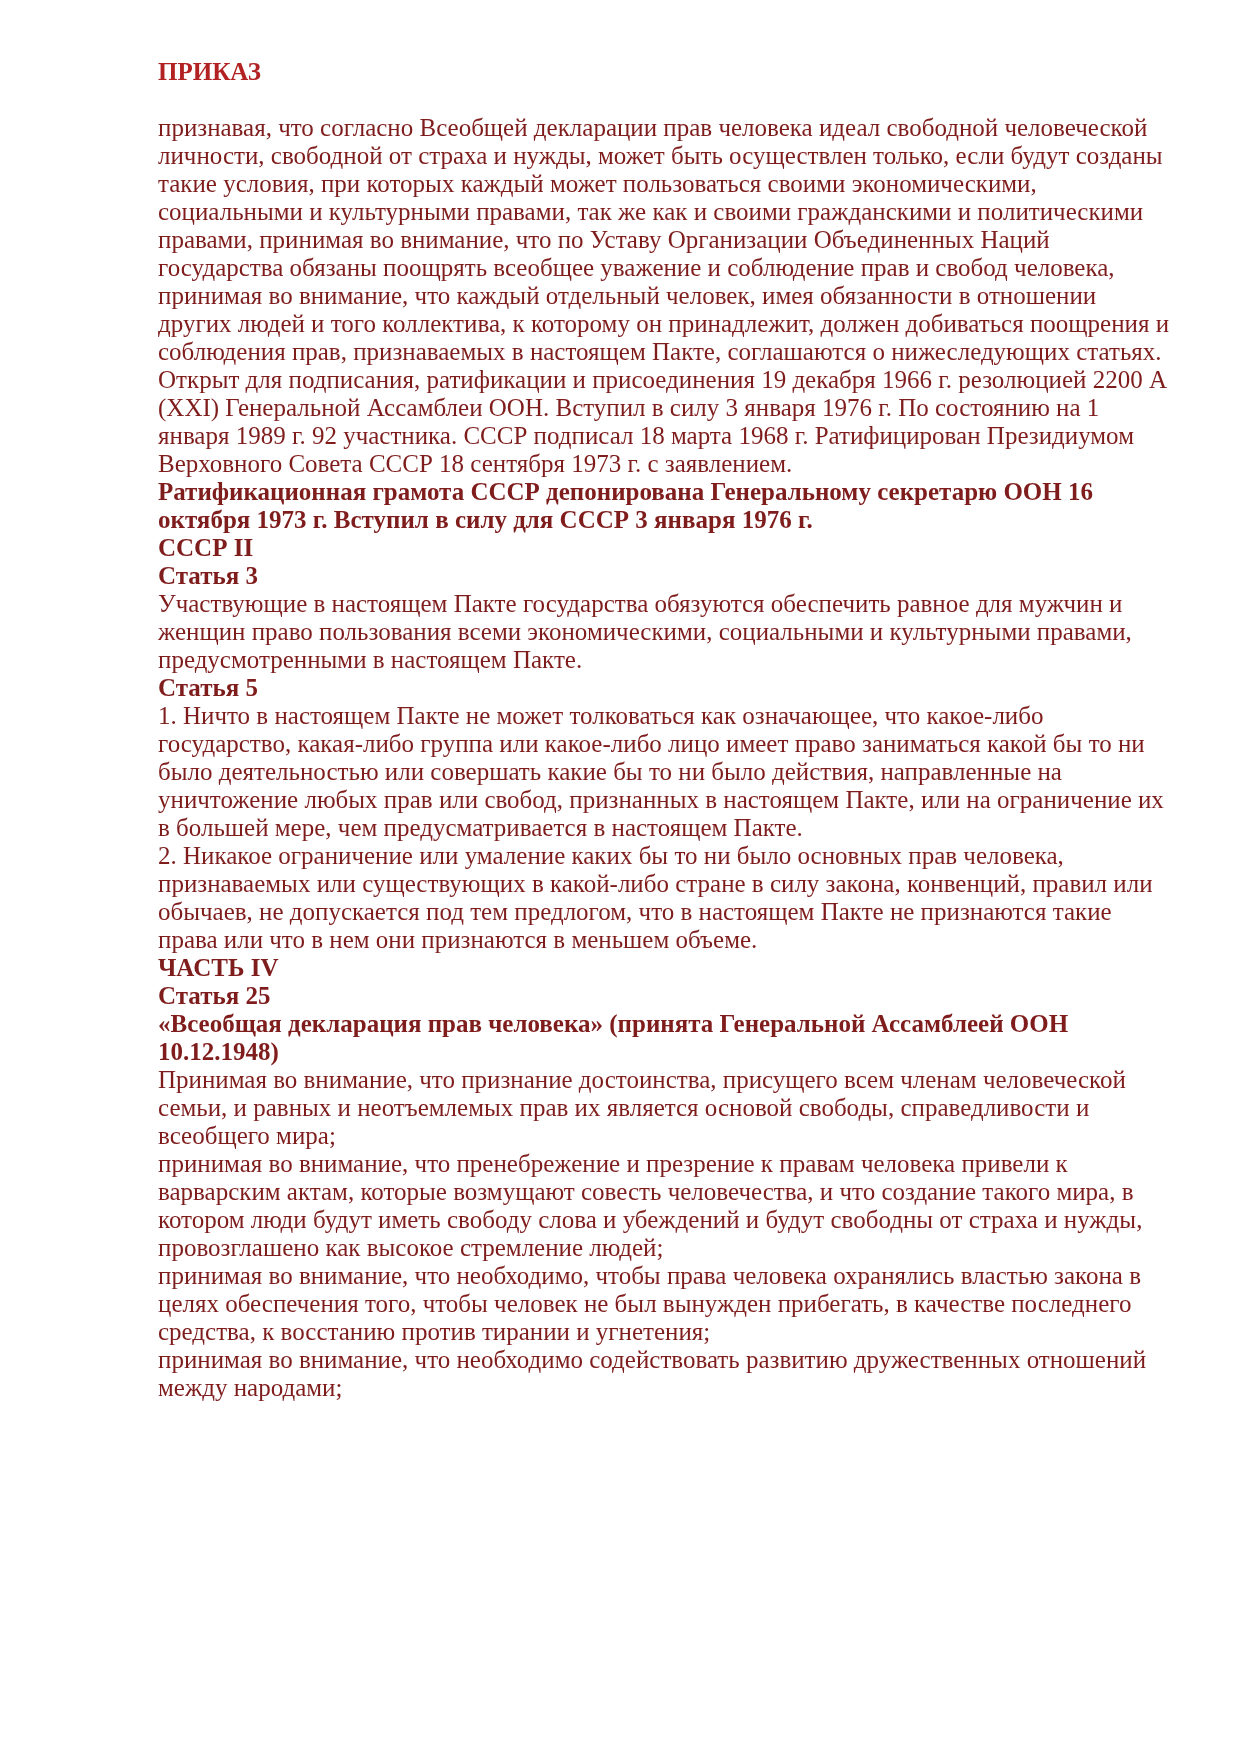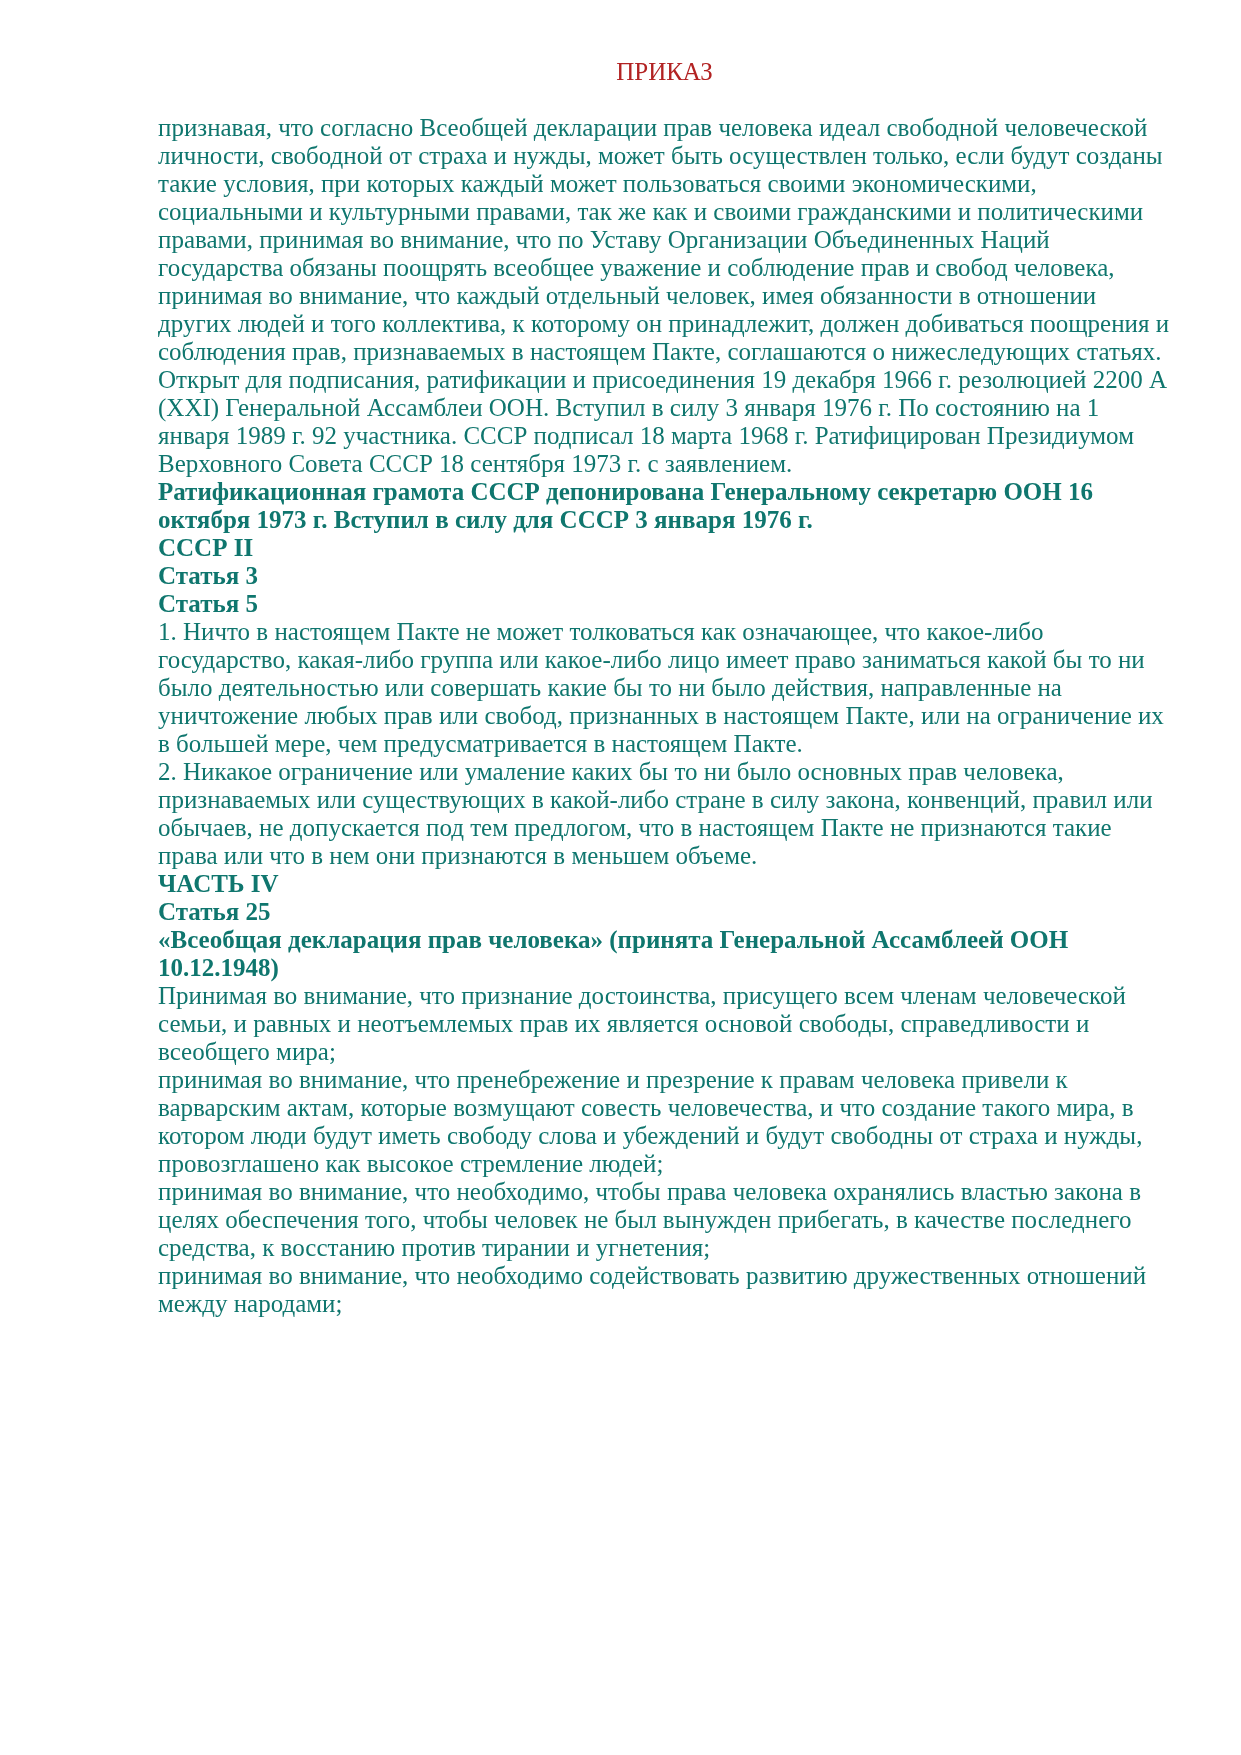--- a/index.html
+++ b/index.html
@@ -14,22 +14,21 @@
     box-sizing: border-box;
     background: #ffffff;
     padding: 58px 70px 40px 158px;
     font-family: "Liberation Serif", "DejaVu Serif", serif;
     font-size: 25px;
     line-height: 28px;
     color: #000000;
     overflow: hidden;
   }
   .header {
-    text-align: center;
-    font-weight: normal;
+    font-weight: bold;
     color: #B22222;
     margin: 0 0 28px 0;
   }
   .header-line {
     margin: 0;
   }
   .doc-body p {
     margin: 0;
     padding: 0;
     text-align: left;
@@ -40,26 +39,27 @@
   .doc-body p.space-before {
   }
 </style>
 </head>
 <body>
 
 <div class="page">
   <div class="header" style="color: rgb(178, 34, 34);">
     <div class="header-line">ПРИКАЗ</div>
   </div>
-  <div class="doc-body" id="doc-body" style="color: #0f766e;">
+  <div class="doc-body" id="doc-body" style="color: #7f1d1d;">
       <p class="normal">признавая, что согласно Всеобщей декларации прав человека идеал свободной человеческой личности, свободной от страха и нужды, может быть осуществлен только, если будут созданы такие условия, при которых каждый может пользоваться своими экономическими, социальными и культурными правами, так же как и своими гражданскими и политическими правами, принимая во внимание, что по Уставу Организации Объединенных Наций государства обязаны поощрять всеобщее уважение и соблюдение прав и свобод человека, принимая во внимание, что каждый отдельный человек, имея обязанности в отношении других людей и того коллектива, к которому он принадлежит, должен добиваться поощрения и соблюдения прав, признаваемых в настоящем Пакте, соглашаются о нижеследующих статьях.</p>
       <p class="normal">Открыт для подписания, ратификации и присоединения 19 декабря 1966 г. резолюцией 2200 А (XXI) Генеральной Ассамблеи ООН. Вступил в силу 3 января 1976 г. По состоянию на 1 января 1989 г. 92 участника. СССР подписал 18 марта 1968 г. Ратифицирован Президиумом Верховного Совета СССР 18 сентября 1973 г. с заявлением.</p>
       <p class="bold">Ратификационная грамота СССР депонирована Генеральному секретарю ООН 16 октября 1973 г. Вступил в силу для СССР 3 января 1976 г.</p>
       <p class="bold">СССР II</p>
       <p class="bold">Статья 3</p>
+      <p class="normal">Участвующие в настоящем Пакте государства обязуются обеспечить равное для мужчин и женщин право пользования всеми экономическими, социальными и культурными правами, предусмотренными в настоящем Пакте.</p>
       <p class="bold">Статья 5</p>
       <p class="normal">1. Ничто в настоящем Пакте не может толковаться как означающее, что какое-либо государство, какая-либо группа или какое-либо лицо имеет право заниматься какой бы то ни было деятельностью или совершать какие бы то ни было действия, направленные на уничтожение любых прав или свобод, признанных в настоящем Пакте, или на ограничение их в большей мере, чем предусматривается в настоящем Пакте.</p>
       <p class="normal">2. Никакое ограничение или умаление каких бы то ни было основных прав человека, признаваемых или существующих в какой-либо стране в силу закона, конвенций, правил или обычаев, не допускается под тем предлогом, что в настоящем Пакте не признаются такие права или что в нем они признаются в меньшем объеме.</p>
       <p class="bold">ЧАСТЬ IV</p>
       <p class="bold">Статья 25</p>
       <p class="bold space-before">«Всеобщая декларация прав человека» (принята Генеральной Ассамблеей ООН 10.12.1948)</p>
       <p class="normal">Принимая во внимание, что признание достоинства, присущего всем членам человеческой семьи, и равных и неотъемлемых прав их является основой свободы, справедливости и всеобщего мира;</p>
       <p class="normal">принимая во внимание, что пренебрежение и презрение к правам человека привели к варварским актам, которые возмущают совесть человечества, и что создание такого мира, в котором люди будут иметь свободу слова и убеждений и будут свободны от страха и нужды, провозглашено как высокое стремление людей;</p>
       <p class="normal">принимая во внимание, что необходимо, чтобы права человека охранялись властью закона в целях обеспечения того, чтобы человек не был вынужден прибегать, в качестве последнего средства, к восстанию против тирании и угнетения;</p>
       <p class="normal">принимая во внимание, что необходимо содействовать развитию дружественных отношений между народами;</p>

